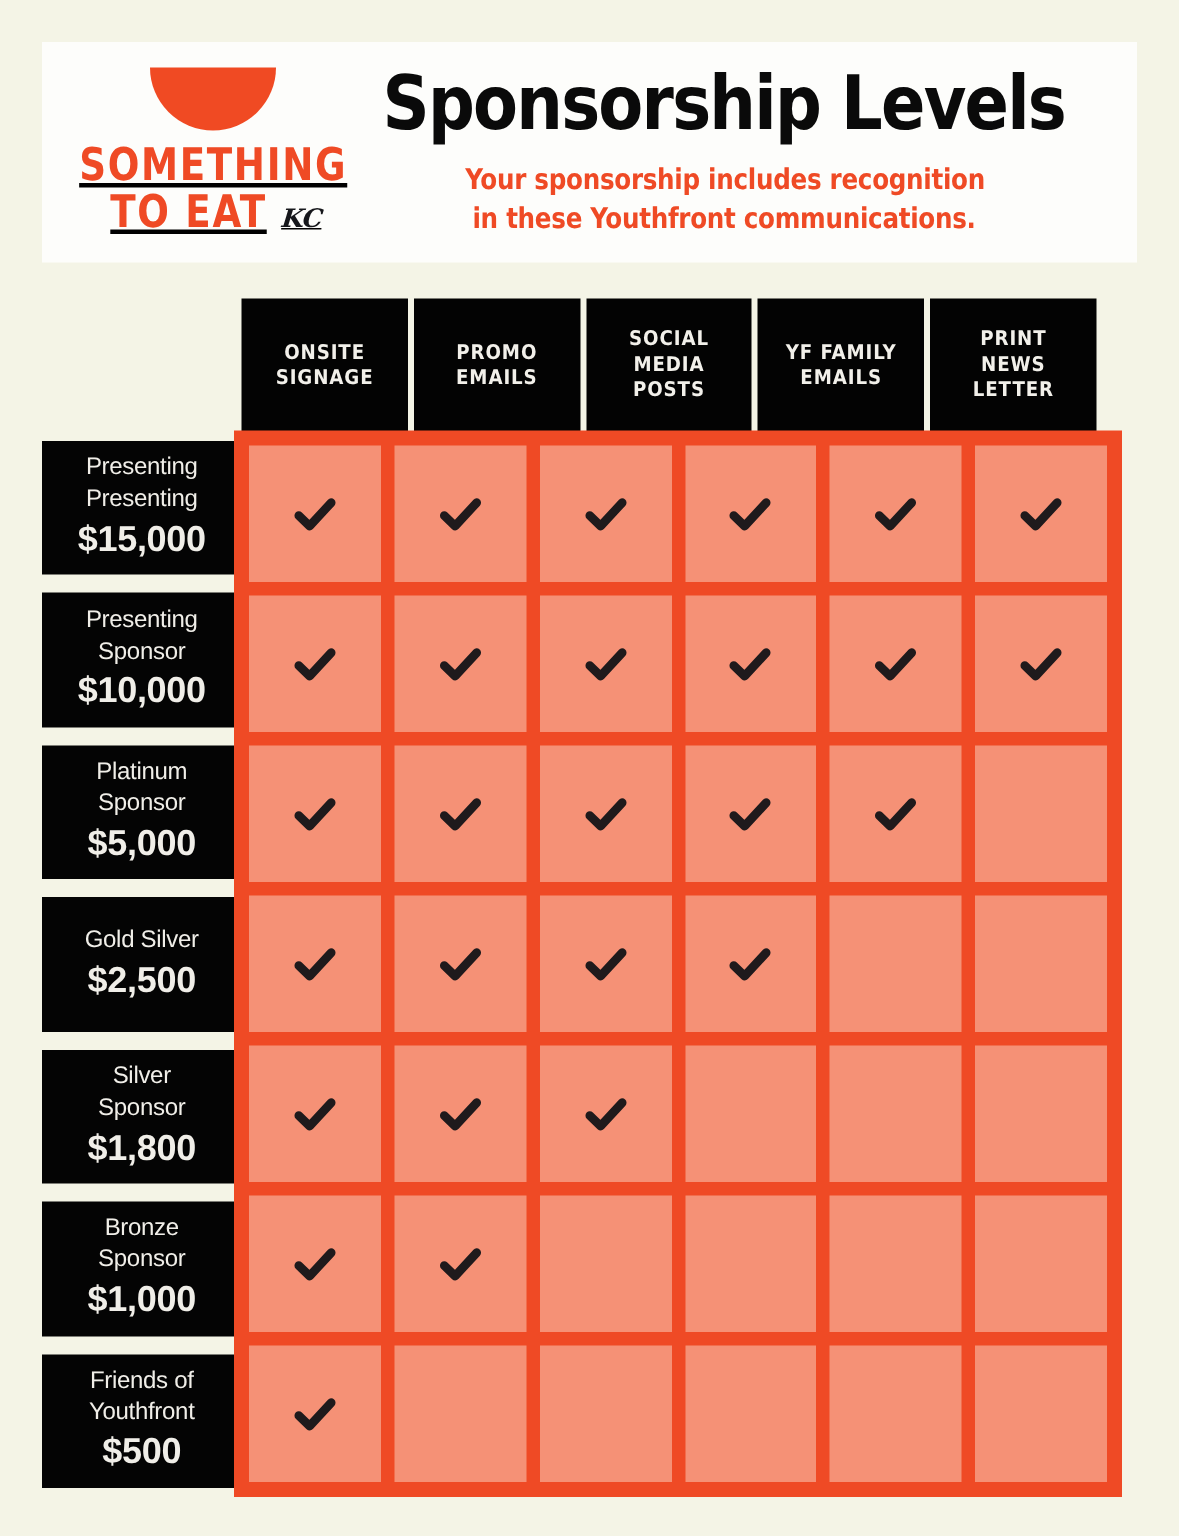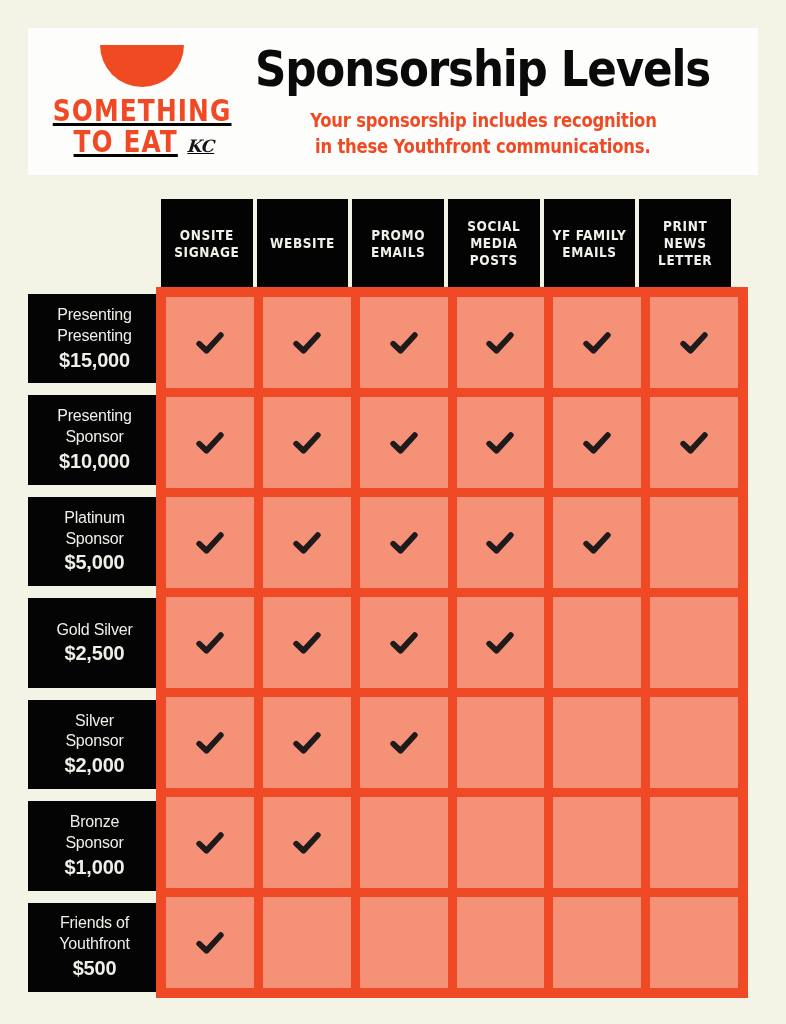--- a/index.html
+++ b/index.html
@@ -177,21 +177,21 @@
     line-height: 1.3;
     padding: 0 6px;
     box-sizing: border-box;
   }
   .row-label-name {
     font-size: 16px;
     font-weight: normal;
     letter-spacing: -0.2px;
   }
   .row-label-amount {
-    font-size: 20px;
+    font-size: 24px;
     font-weight: bold;
     letter-spacing: -0.2px;
   }
 </style>
 </head>
 <body>
 
 <div id="header-card">
 
   <div id="logo-block">
@@ -213,25 +213,20 @@
 
 <div id="col-headers">
     <div class="col-header">
       <div>
         <div>ONSITE</div>
         <div>SIGNAGE</div>
       </div>
     </div>
     <div class="col-header">
       <div>
-        <div>WEBSITE</div>
-      </div>
-    </div>
-    <div class="col-header">
-      <div>
         <div>PROMO</div>
         <div>EMAILS</div>
       </div>
     </div>
     <div class="col-header">
       <div>
         <div>SOCIAL</div>
         <div>MEDIA</div>
         <div>POSTS</div>
       </div>
@@ -267,21 +262,21 @@
       <div class="row-label-name">Sponsor</div>
       <div class="row-label-amount">$5,000</div>
     </div>
     <div class="row-label">
       <div class="row-label-name">Gold Silver</div>
       <div class="row-label-amount">$2,500</div>
     </div>
     <div class="row-label">
       <div class="row-label-name">Silver</div>
       <div class="row-label-name">Sponsor</div>
-      <div class="row-label-amount">$2,000</div>
+      <div class="row-label-amount">$1,800</div>
     </div>
     <div class="row-label">
       <div class="row-label-name">Bronze</div>
       <div class="row-label-name">Sponsor</div>
       <div class="row-label-amount">$1,000</div>
     </div>
     <div class="row-label">
       <div class="row-label-name">Friends of</div>
       <div class="row-label-name">Youthfront</div>
       <div class="row-label-amount">$500</div>

